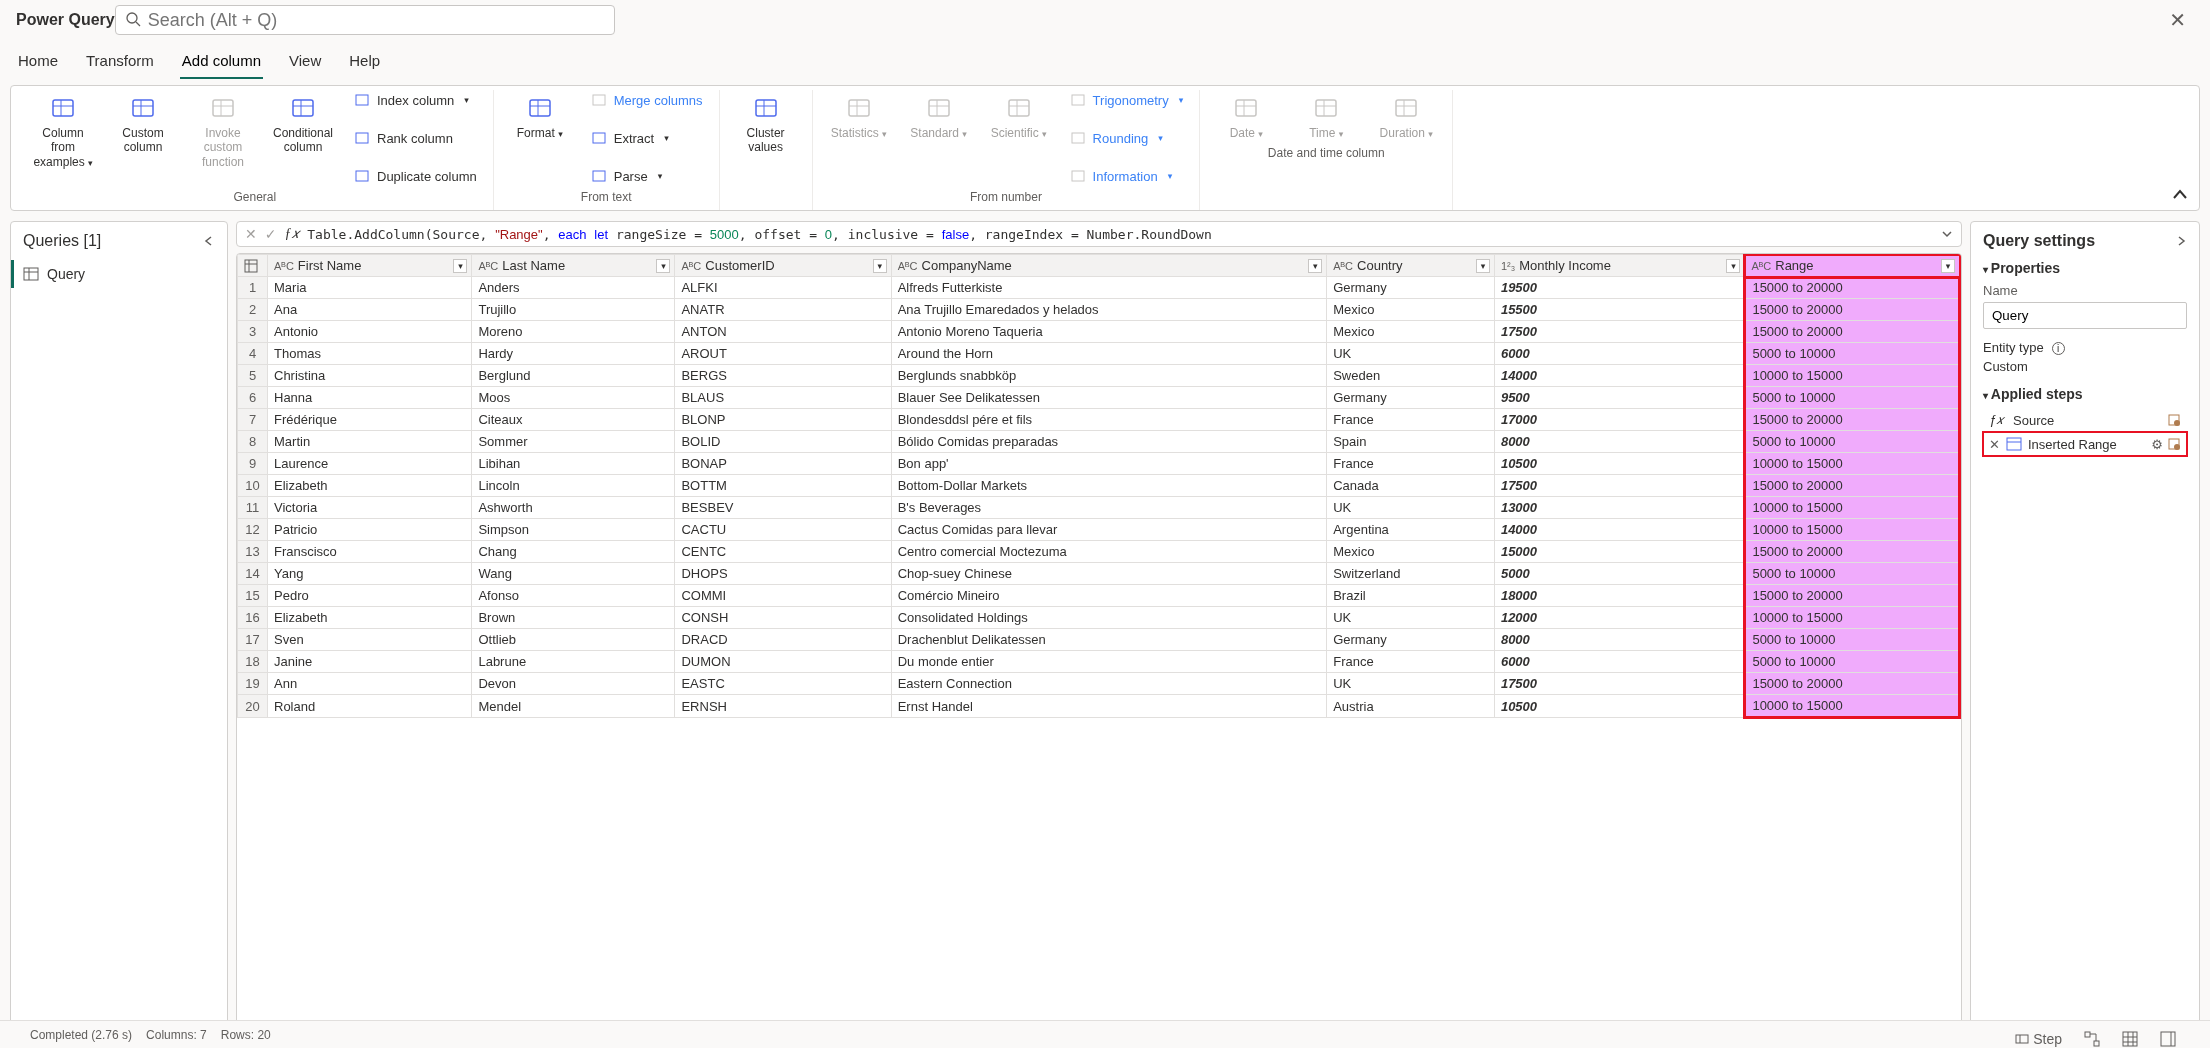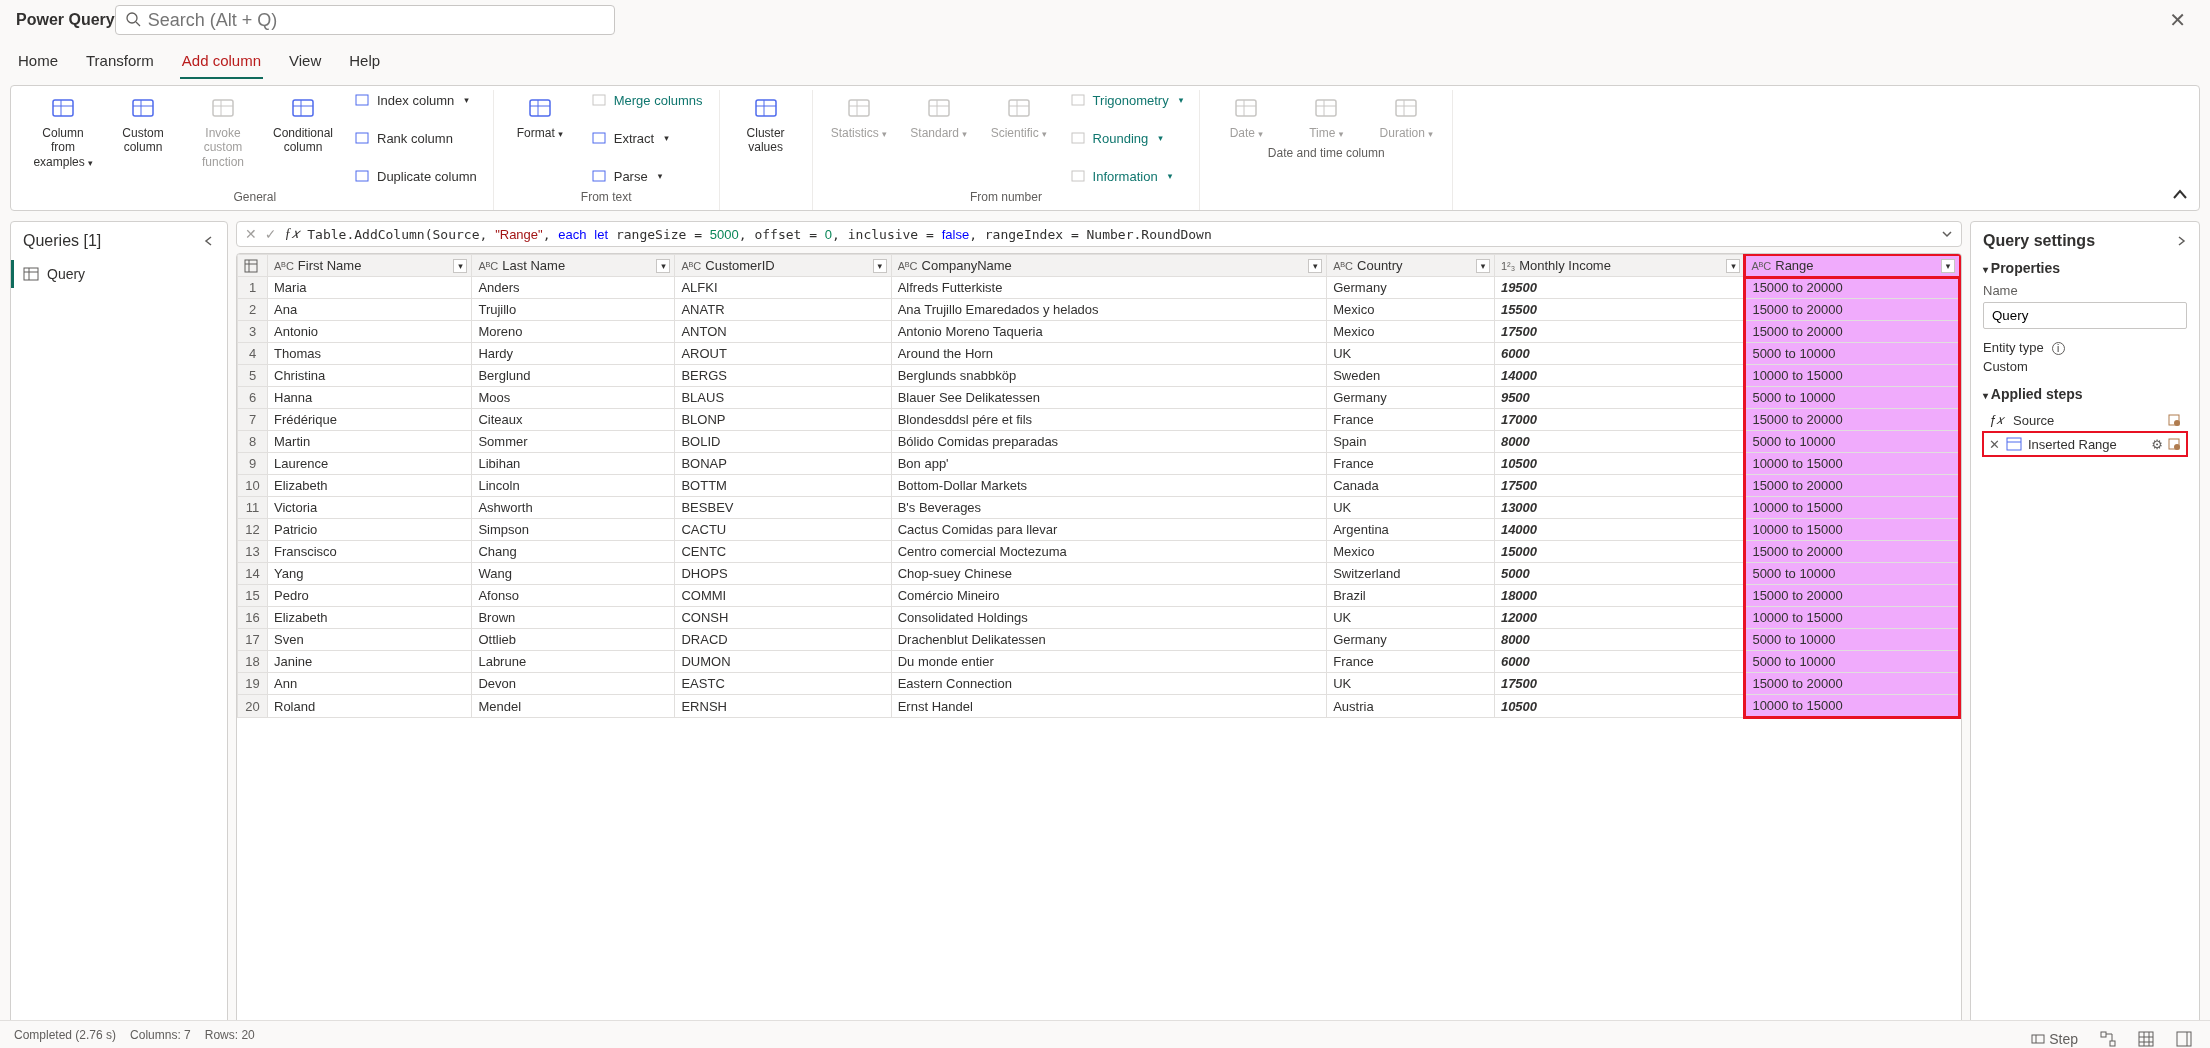--- a/index.html
+++ b/index.html
@@ -9,34 +9,34 @@
 .titlebar { display: flex; align-items: center; height: 40px; padding: 0 16px; background: #faf9f8; }
 .titlebar .title { font-size: 16px; font-weight: 600; }
 .titlebar .searchbox { flex: 0 0 500px; margin: 0 auto; position: relative; }
 .titlebar .searchbox input { width: 100%; height: 30px; border: 1px solid #c8c6c4; border-radius: 4px; padding: 0 10px 0 32px; background: #fff; font-size: 18px; }
 .titlebar .searchbox .icon { position: absolute; left: 10px; top: 6px; color: #605e5c; }
 .titlebar .close { font-size: 20px; color: #605e5c; cursor: pointer; padding: 4px 8px; }
 
 
 .menutabs { display: flex; gap: 24px; padding: 6px 16px 0 16px; }
 .menutabs .tab { padding: 6px 2px 8px 2px; font-size: 15px; cursor: pointer; color: #323130; }
-.menutabs .tab.active { color: #b91c1c; border-bottom: 2px solid #0f6b5c; font-weight: 400; }
+.menutabs .tab.active { color: #000000; border-bottom: 2px solid #0f6b5c; font-weight: 400; }
 
 
 .ribbon { display: flex; border: 1px solid #d2d0ce; border-radius: 4px; margin: 6px 10px 10px 10px; background: #fff; padding: 4px 6px 0 6px; position: relative; }
 .ribbon-group { display: flex; flex-direction: column; align-items: center; padding: 0 10px; border-right: 1px solid #edebe9; }
 .ribbon-group:last-of-type { border-right: none; }
 .ribbon-group .buttons { display: flex; align-items: flex-start; gap: 8px; }
 .ribbon-group .group-label { font-size: 12px; color: #605e5c; padding: 4px 0 6px 0; }
 .bigbtn { display: flex; flex-direction: column; align-items: center; justify-content: flex-start; width: 72px; padding: 2px; cursor: pointer; font-size: 12px; text-align: center; line-height: 1.2; }
 .bigbtn.disabled { color: #a19f9d; }
 .bigbtn .icon { height: 32px; display: flex; align-items: center; justify-content: center; margin-bottom: 2px; }
 .smallbtns { display: flex; flex-direction: column; gap: 18px; }
 .smallbtn { display: flex; align-items: center; gap: 6px; padding: 2px 6px; font-size: 13px; cursor: pointer; white-space: nowrap; }
-.smallbtn.disabled { color: #0f766e; }
+.smallbtn.disabled { color: #3b82f6; }
 .smallbtn .icon { width: 18px; display: inline-flex; justify-content: center; }
 .ribbon-collapse { position: absolute; right: 10px; bottom: 6px; cursor: pointer; }
 
 
 .main { display: flex; height: calc(100vh - 200px); padding: 0 10px; gap: 8px; }
 .panel { background: #fff; border: 1px solid #d2d0ce; border-radius: 4px; }
 
 
 .queries { width: 218px; display: flex; flex-direction: column; }
 .queries .header { display: flex; align-items: center; justify-content: space-between; padding: 10px 12px; font-size: 16px; }
@@ -73,21 +73,21 @@
 .settings .sect .hdr { font-size: 14px; font-weight: 600; margin-bottom: 6px; cursor: pointer; }
 .settings .sect .hdr::before { content: "▾ "; font-size: 10px; }
 .settings label { font-size: 13px; color: #605e5c; }
 .settings input[type=text] { width: 100%; padding: 5px 8px; border: 1px solid #c8c6c4; border-radius: 2px; margin-top: 4px; }
 .steps .step { display: flex; align-items: center; gap: 6px; padding: 4px 6px; font-size: 13px; cursor: pointer; }
 .steps .step .fx { font-style: italic; width: 18px; }
 .steps .step.active { outline: 2px solid #e81123; outline-offset: -1px; }
 .steps .step .icons { margin-left: auto; display: flex; gap: 4px; color: #605e5c; }
 
 
-.statusbar { position: fixed; bottom: 0; left: 0; right: 0; height: 28px; background: #faf9f8; border-top: 1px solid #e1dfdd; display: flex; align-items: center; padding: 0 14px; font-size: 12px; color: #605e5c; gap: 14px; }
+.statusbar { position: fixed; bottom: 0; left: 0; right: 0; height: 28px; background: #faf9f8; border-top: 1px solid #e1dfdd; display: flex; align-items: center; padding: 0 30px; font-size: 12px; color: #605e5c; gap: 14px; }
 .statusbar .right { margin-left: auto; display: flex; gap: 14px; align-items: center; }
 .statusbar .sbtn { cursor: pointer; padding: 2px 4px; font-size: 14px; margin-top: 8px; }
 
 svg { display: block; }
 </style>
 </head>
 <body>
 
 <div class="titlebar">
   <div class="title">Power Query</div>

